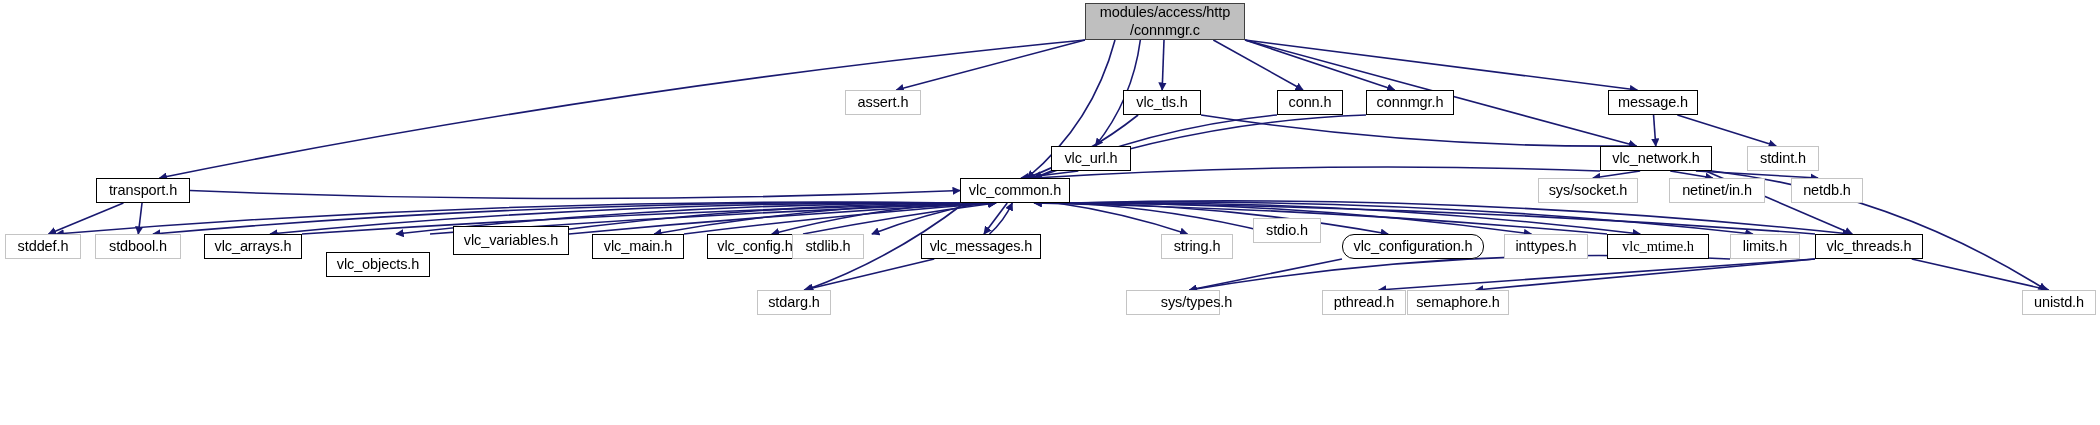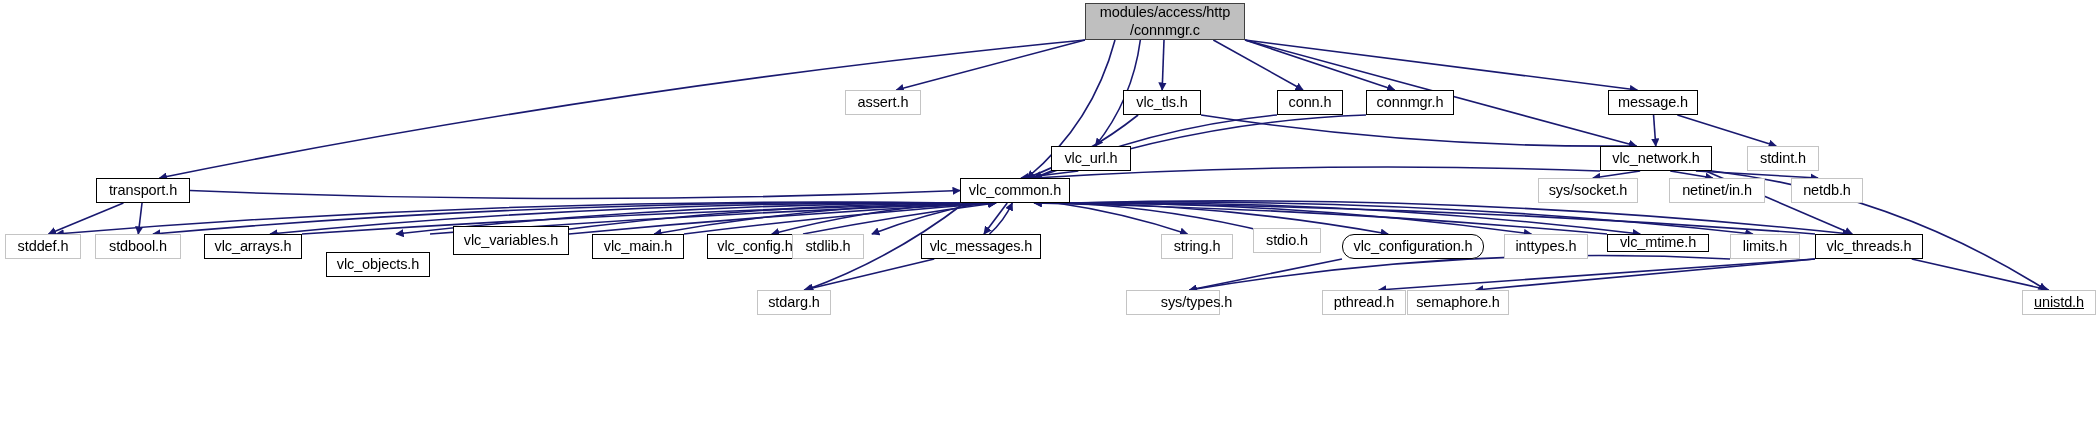--- a/index.html
+++ b/index.html
@@ -134,25 +134,25 @@
       <div class="node" style="left: 5px; top: 234px; width: 76px; height: 25px;">stddef.h</div>
       <div class="node" style="left: 95px; top: 234px; width: 86px; height: 25px;">stdbool.h</div>
       <div class="node strong" style="left: 204px; top: 234px; width: 98px; height: 25px;">vlc_arrays.h</div>
       <div class="node strong" style="left: 326px; top: 252px; width: 104px; height: 25px;">vlc_objects.h</div>
       <div class="node strong" style="left: 453px; top: 226px; width: 116px; height: 29px;">vlc_variables.h</div>
       <div class="node strong" style="left: 592px; top: 234px; width: 92px; height: 25px;">vlc_main.h</div>
       <div class="node strong" style="left: 707px; top: 234px; width: 96px; height: 25px;">vlc_config.h</div>
       <div class="node" style="left: 792px; top: 234px; width: 72px; height: 25px;">stdlib.h</div>
       <div class="node strong" style="left: 921px; top: 234px; width: 120px; height: 25px;">vlc_messages.h</div>
       <div class="node" style="left: 1161px; top: 234px; width: 72px; height: 25px;">string.h</div>
-      <div class="node" style="left: 1253px; top: 228px; width: 68px; height: 25px;">stdio.h</div>
+      <div class="node" style="left: 1253px; top: 218px; width: 68px; height: 25px;">stdio.h</div>
       <div class="node strong" style="left: 1342px; top: 234px; width: 142px; height: 25px; border-radius: 12px;">vlc_configuration.h</div>
       <div class="node" style="left: 1504px; top: 234px; width: 84px; height: 25px;">inttypes.h</div>
-      <div class="node strong" style="left: 1607px; top: 234px; width: 102px; height: 18px;">vlc_mtime.h</div>
+      <div class="node strong" style="left: 1607px; top: 234px; width: 102px; height: 25px; font-family: Liberation Serif, serif;">vlc_mtime.h</div>
       <div class="node" style="left: 1730px; top: 234px; width: 70px; height: 25px;">limits.h</div>
       <div class="node strong" style="left: 1815px; top: 234px; width: 108px; height: 25px;">vlc_threads.h</div>
       <div class="node" style="left: 757px; top: 290px; width: 74px; height: 25px;">stdarg.h</div>
       <div class="node" style="left: 1126px; top: 290px; width: 94px; height: 25px; padding-left: 47px;">sys/types.h</div>
       <div class="node" style="left: 1322px; top: 290px; width: 84px; height: 25px;">pthread.h</div>
       <div class="node" style="left: 1407px; top: 290px; width: 102px; height: 25px;">semaphore.h</div>
-      <div class="node" style="left: 2022px; top: 290px; width: 74px; height: 25px; text-decoration: underline;">unistd.h</div>
+      <div class="node" style="left: 2022px; top: 290px; width: 74px; height: 25px;">unistd.h</div>
     </div>
 </div>
 
 </body></html>

